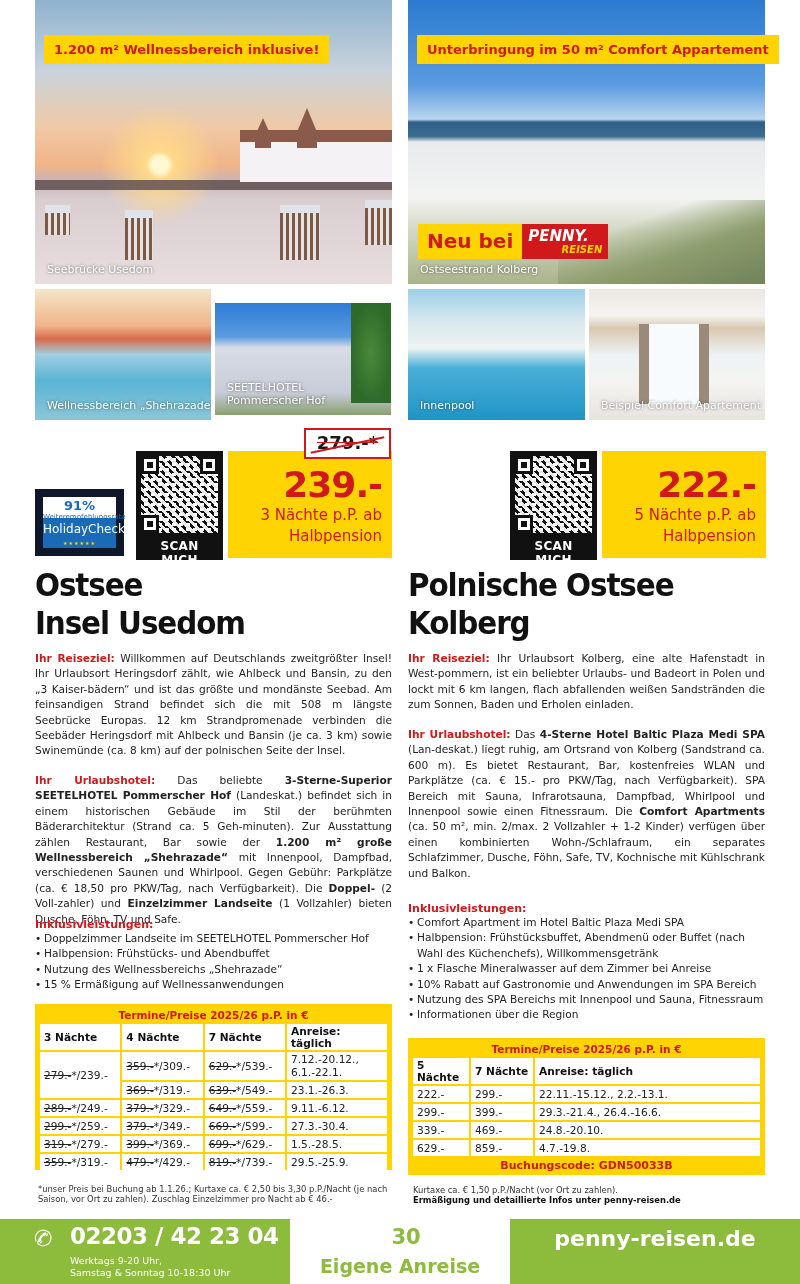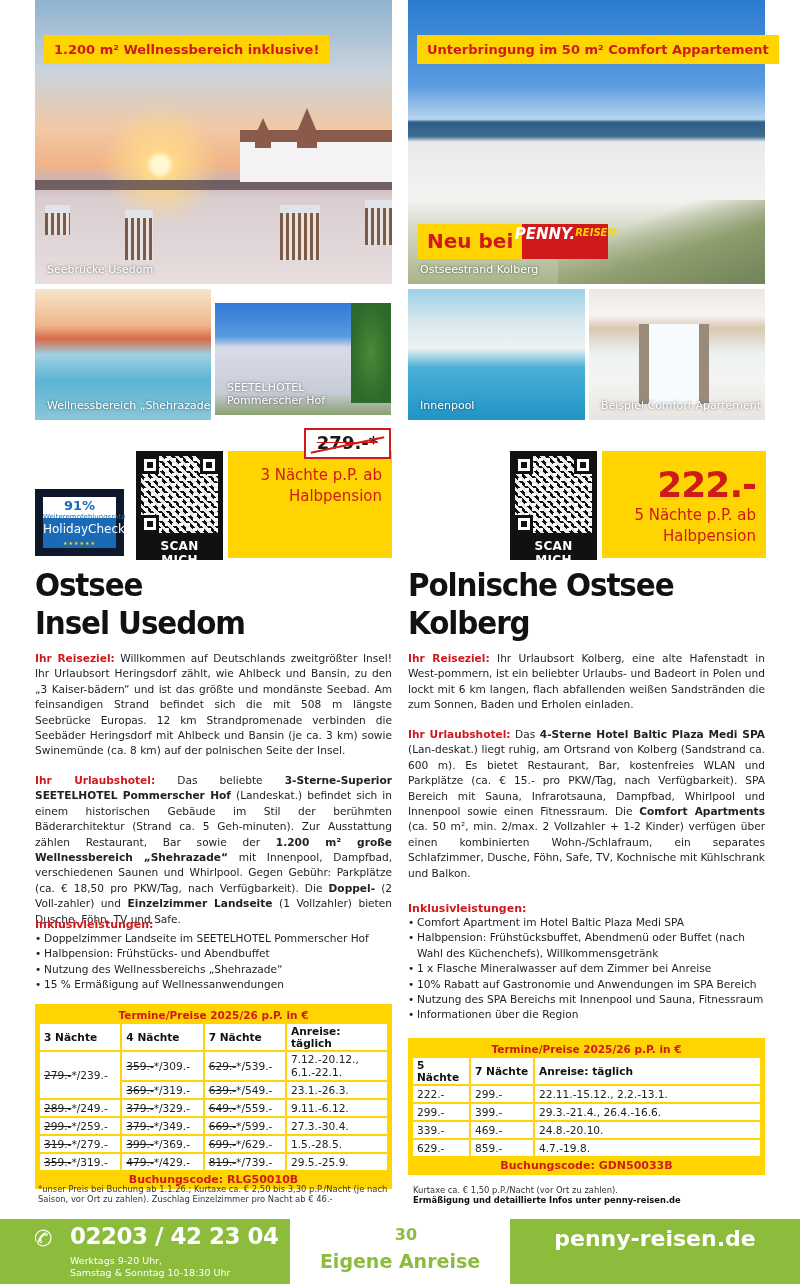--- a/index.html
+++ b/index.html
@@ -29,21 +29,21 @@
   .ph-hotel .tree { position:absolute; right:0; top:0; width:40px; height:100px; background: radial-gradient(ellipse at center, #4a8a3a 0%, #2e6a2a 70%); }
   .ph-pool { left: 408px; top: 289px; width: 177px; height: 131px;
     background: linear-gradient(180deg, #9ccfe8 0%, #d8e8ee 25%, #eef2f2 45%, #4ab0d8 60%, #1f94c6 100%); }
   .ph-room { left: 589px; top: 289px; width: 176px; height: 131px;
     background: linear-gradient(180deg, #ece8e2 0%, #f6f4f2 20%, #d8c8b0 30%, #eef2f4 50%, #f4f4f2 70%, #e8e4e0 100%); }
   .ph-room .window { position:absolute; left:50px; top:35px; width:70px; height:80px; background:#f8fbfd; border-left: 10px solid #9a8a7a; border-right: 10px solid #9a8a7a; }
 
   .banner { position: absolute; background: #ffd400; color: #d0191a; font-weight: bold; font-size: 13px; padding: 7px 10px; white-space: nowrap; }
   .neu-bei { position:absolute; left: 418px; top: 224px; height: 35px; display:flex; }
   .neu-bei .neu { background:#ffd400; color:#d0191a; font-weight:bold; font-size:20px; padding: 4px 9px; line-height: 27px; }
-  .neu-bei .penny-logo { background:#d0191a; width:86px; padding: 3px 6px; display:flex; flex-direction:row; justify-content:center; }
+  .neu-bei .penny-logo { background:#d0191a; width:86px; padding: 3px 6px; display:flex; flex-direction:column; justify-content:center; }
   .penny-logo .p1 { color:#fff; font-weight:bold; font-style:italic; font-size:15px; line-height:15px; }
   .penny-logo .p2 { color:#ffd400; font-weight:bold; font-style:italic; font-size:10px; line-height:11px; text-align:right; }
 
   
   .hc { position:absolute; left:35px; top:489px; width:89px; height:67px; border: 8px solid #0f172a; background:#fff; }
   .hc .pct { color:#1a6ab6; font-weight:bold; font-size:13px; text-align:center; line-height:15px; margin-top:1px; }
   .hc .lbl { color:#1a6ab6; font-size:7px; text-align:center; line-height:9px; }
   .hc .brand { position:absolute; left:0; right:0; bottom:0; height:30px; background:#1a6ab6; color:#fff; font-size:12px; text-align:center; padding-top:4px; }
   .hc .stars { position:absolute; left:0; right:0; bottom:2px; color:#ffd400; font-size:5px; text-align:center; letter-spacing:1px; }
 
@@ -90,21 +90,21 @@
   .ptable .bcode { color:#d0191a; font-weight:bold; font-size:11px; text-align:center; height:19px; line-height:19px; }
   .note { position:absolute; font-size:8.4px; line-height:10px; color:#333; }
   .note b { font-weight:bold; color:#111; }
 
   
   .footer-left { position:absolute; left:0; top:1219px; width:290px; height:65px; background:#8dbb3c; color:#fff; }
   .footer-left .phone { position:absolute; left:70px; top:4px; font-weight:bold; font-size:23px; letter-spacing:-.5px; }
   .footer-left .phone-icon { position:absolute; left:34px; top:7px; font-size:22px; transform: rotate(15deg); }
   .footer-left .hours { position:absolute; left:70px; top:36px; font-size:9.5px; line-height:12px; }
   .footer-mid { position:absolute; left:290px; top:1219px; width:220px; height:65px; text-align:center; color:#8dbb3c; font-weight:bold; }
-  .footer-mid .page { font-size:16px; margin-top:6px;margin-left:12px; }
+  .footer-mid .page { font-size:21px; margin-top:6px;margin-left:12px; }
   .footer-mid .cat { font-size:19px; margin-top:6px; }
   .footer-right { position:absolute; left:510px; top:1219px; width:290px; height:65px; background:#8dbb3c; color:#fff; font-weight:bold; font-size:22px; text-align:center; padding-top:7px; }
 </style>
 </head>
 <body>
 
 <div class="photo ph-usedom">
   <div class="pier"></div>
   <div class="building"></div>
   <div class="tower1"></div>
@@ -161,20 +161,21 @@
   <div class="code">
     <div class="noise"></div>
     <div class="finder" style="left:0;top:0;"></div>
     <div class="finder" style="right:0;top:0;"></div>
     <div class="finder" style="left:0;bottom:0;"></div>
   </div>
   <div class="label">SCAN MICH</div>
 </div>
 
 <div class="pricebox" style="left:228px;top:451px;width:164px;height:107px;padding-top:14px;">
+  <div class="price">239.-</div>
   <div class="desc">3 Nächte p.P. ab</div>
   <div class="desc">Halbpension</div>
 </div>
 <div class="oldprice">
   <span>279.-*</span>
   <div class="strike"></div>
 </div>
 
 <div class="qr" style="left:510px;top:451px;">
   <div class="code">
@@ -268,21 +269,20 @@
       <td>1.5.-28.5.</td>
     </tr>
     <tr>
       <td><span class="strk">359.-</span><span>*/319.-</span></td>
       <td><span class="strk">479.-</span><span>*/429.-</span></td>
       <td><span class="strk">819.-</span><span>*/739.-</span></td>
       <td>29.5.-25.9.</td>
     </tr>
   </tbody>
     </table>
-  <div class="bcode">Buchungscode: RLG50010B</div>
 </div>
 <div class="note" style="left:38px;top:1184px;width:354px;">*unser Preis bei Buchung ab 1.1.26.; Kurtaxe ca. € 2,50 bis 3,30 p.P./Nacht (je nach Saison, vor Ort zu zahlen). Zuschlag Einzelzimmer pro Nacht ab € 46.-</div>
 
 <div class="txt" style="left:408px;top:651px;width:357px;">
   <span class="red">Ihr Reiseziel:</span>
   <span>Ihr Urlaubsort Kolberg, eine alte Hafenstadt in West-pommern, ist ein beliebter Urlaubs- und Badeort in Polen und lockt mit 6 km langen, flach abfallenden weißen Sandstränden die zum Sonnen, Baden und Erholen einladen.</span>
 </div>
 
 <div class="txt" style="left:408px;top:727px;width:357px;">
   <span class="red">Ihr Urlaubshotel:</span>

